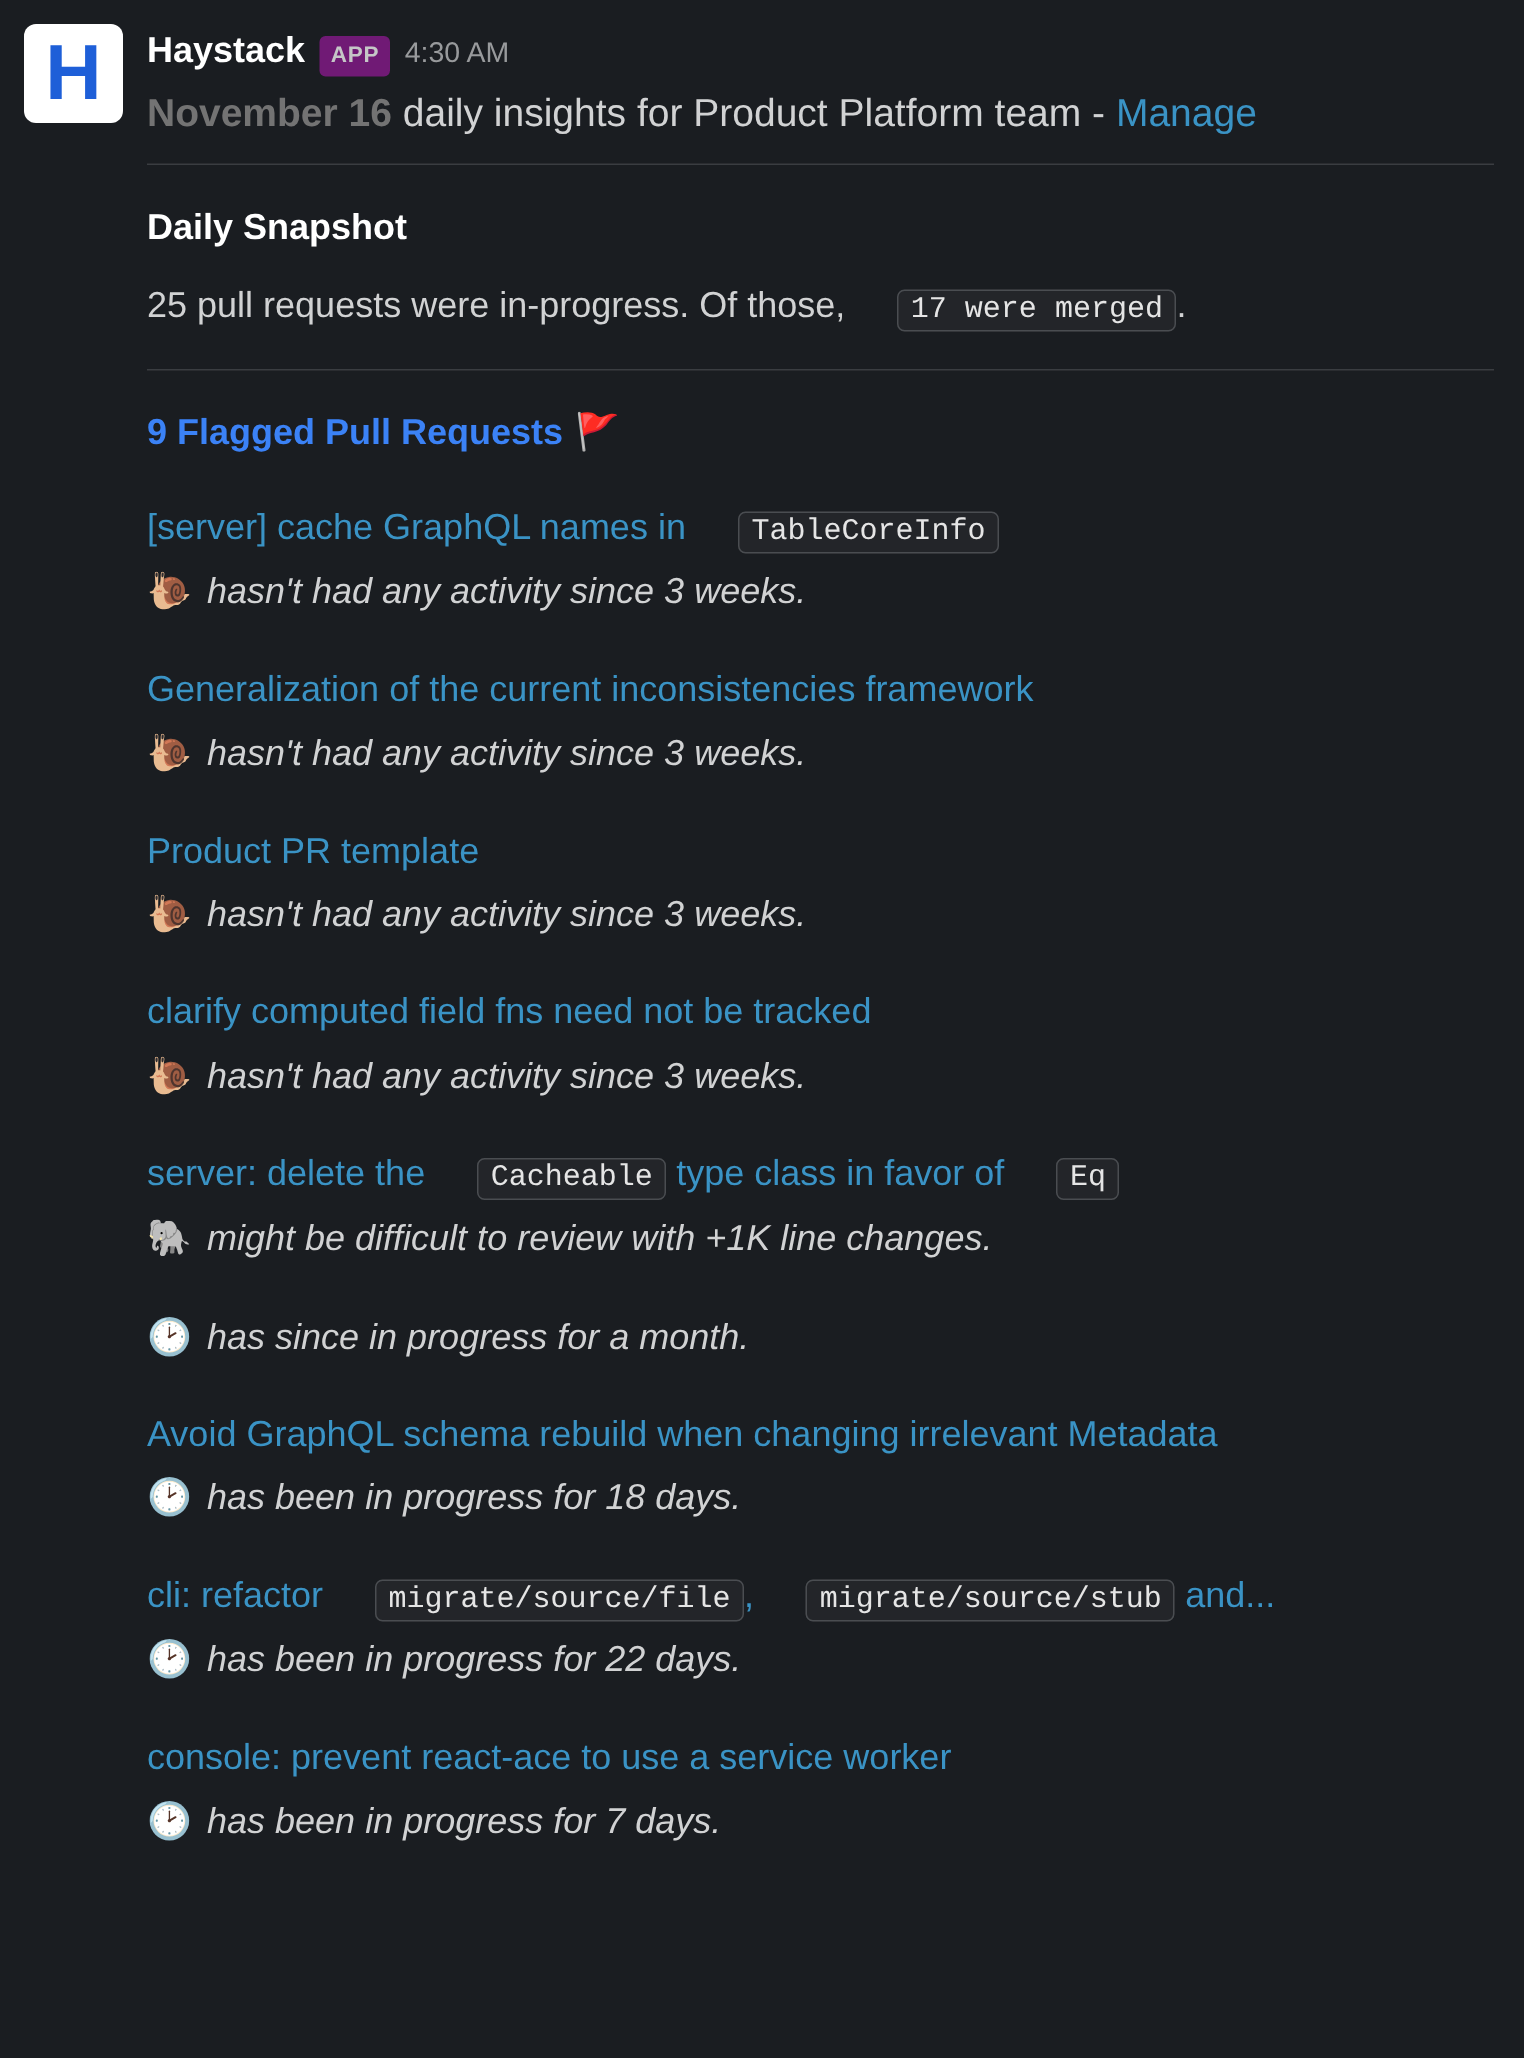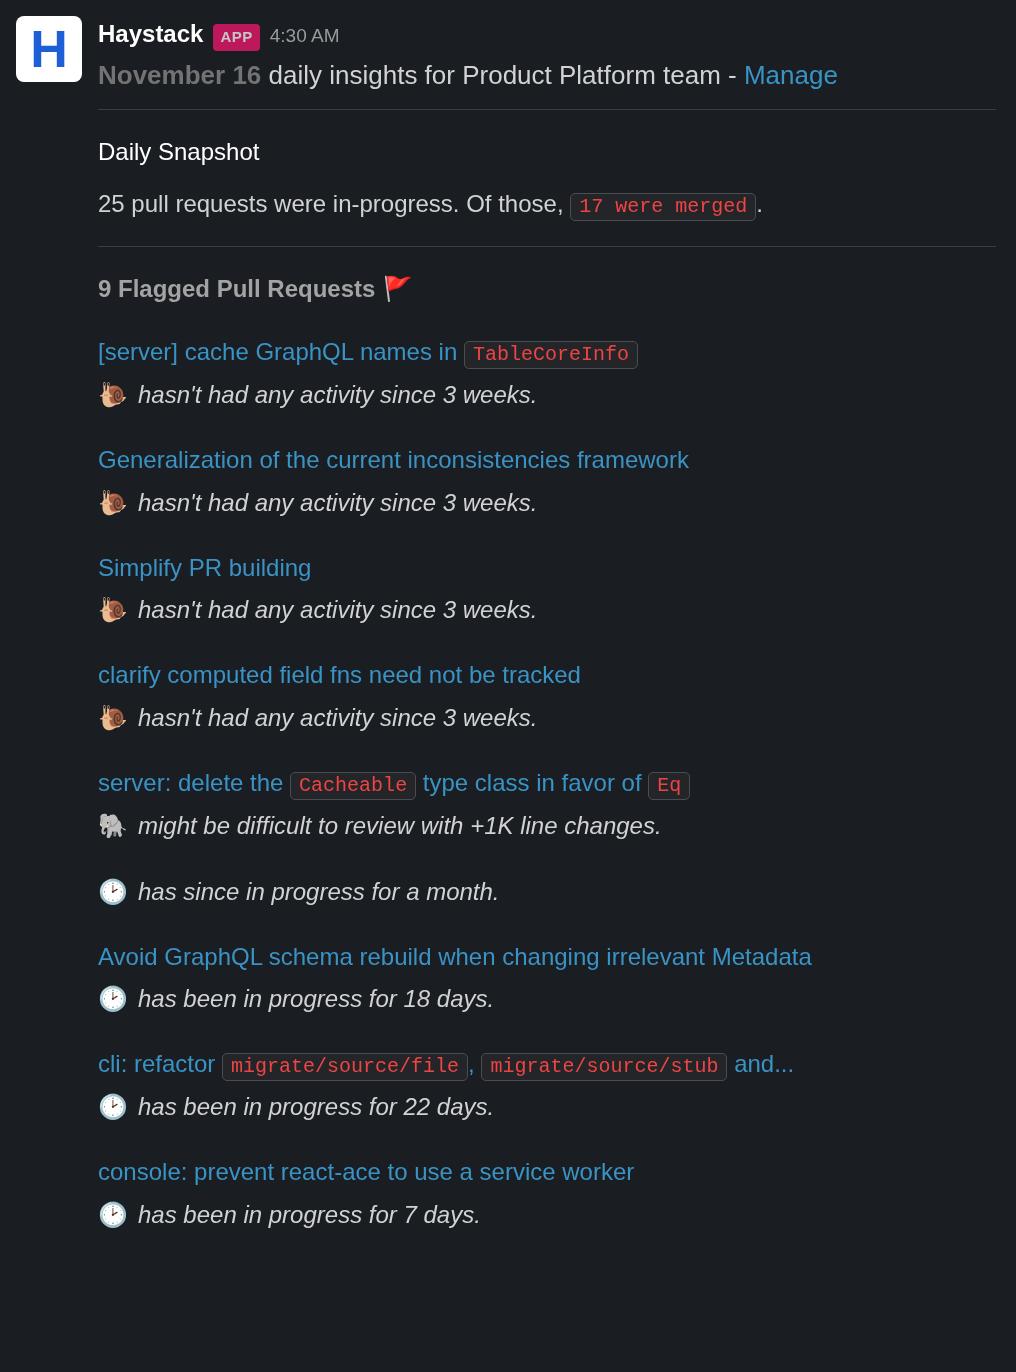--- a/index.html
+++ b/index.html
@@ -43,21 +43,21 @@
       align-items: baseline;
       gap: 10px;
       margin-bottom: 4px;
     }
     .author {
       font-weight: 800;
       color: #ffffff;
       font-size: 24px;
     }
     .app-badge {
-      background: #be185d;
+      background: #701a75;
       color: #c5c6c7;
       font-size: 15px;
       font-weight: 600;
       padding: 2px 7px;
       border-radius: 4px;
       letter-spacing: 0.5px;
     }
     .timestamp {
       color: #989a9c;
       font-size: 19px;
@@ -73,43 +73,44 @@
     }
     .headline .manage-link {
       color: #3a93c5;
     }
     .divider {
       border: none;
       border-top: 1px solid #3a3d41;
       margin: 0 0 24px 0;
     }
     .section-title {
-      font-weight: 400;
+      font-weight: 700;
       color: #ffffff;
       font-size: 24px;
       margin-bottom: 16px;
     }
     .snapshot-text {
       font-size: 24px;
       color: #d1d2d3;
       margin-bottom: 24px;
     }
     .code-chip {
       font-family: "SFMono-Regular", Consolas, "Liberation Mono", Menlo, monospace;
       background: #232529;
       border: 1px solid #4a4d51;
       border-radius: 5px;
       padding: 1px 8px 2px 8px;
-      color: #ef4444;
+      color: #e5e5e5;
       font-size: 20px;
       white-space: nowrap;
+      margin-left: 28px;
     }
     .flagged-title {
       font-weight: 800;
-      color: #a3a3a3;
+      color: #3b82f6;
       font-size: 24px;
       margin-bottom: 28px;
       display: flex;
       align-items: center;
       gap: 8px;
     }
     .flag-emoji {
       font-size: 24px;
     }
     .pr-list {
@@ -192,21 +193,21 @@
           </div>
         </div>
         <div class="pr-item">
           <a class="pr-title"><span>Generalization of the current inconsistencies framework</span></a>
           <div class="pr-status">
             <span class="status-emoji">🐌</span>
             <span class="status-text">hasn't had any activity since 3 weeks.</span>
           </div>
         </div>
         <div class="pr-item">
-          <a class="pr-title"><span>Simplify PR building</span></a>
+          <a class="pr-title"><span>Product PR template</span></a>
           <div class="pr-status">
             <span class="status-emoji">🐌</span>
             <span class="status-text">hasn't had any activity since 3 weeks.</span>
           </div>
         </div>
         <div class="pr-item">
           <a class="pr-title"><span>clarify computed field fns need not be tracked</span></a>
           <div class="pr-status">
             <span class="status-emoji">🐌</span>
             <span class="status-text">hasn't had any activity since 3 weeks.</span>

